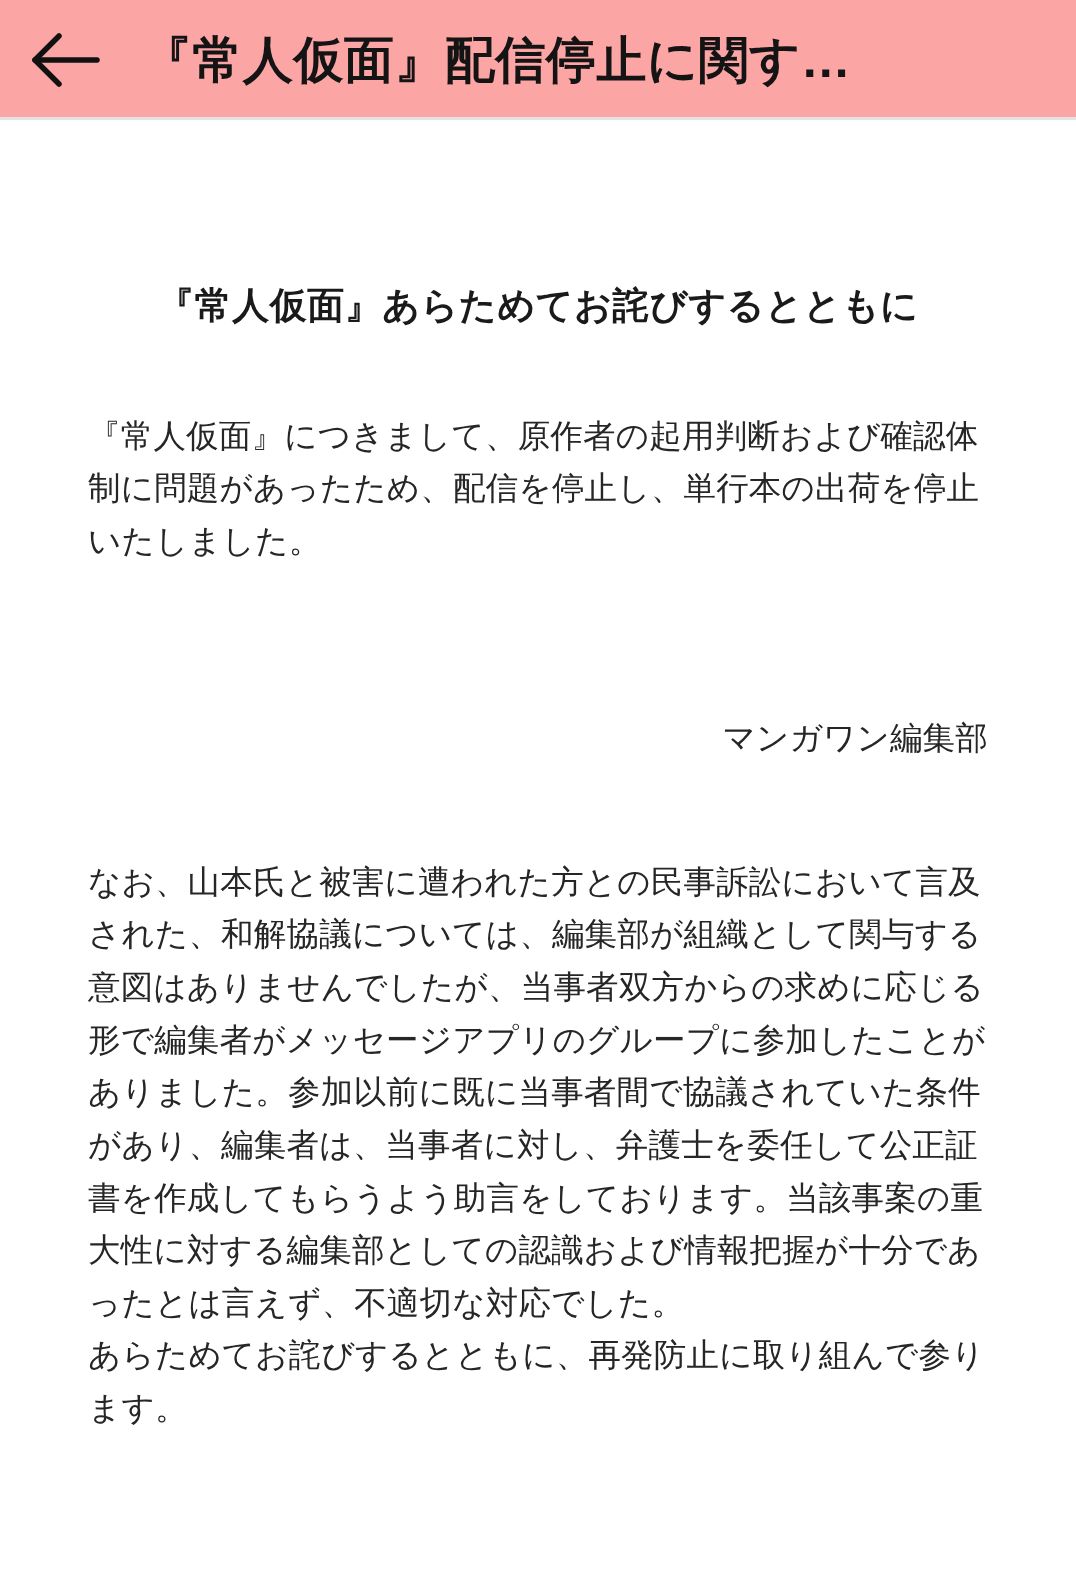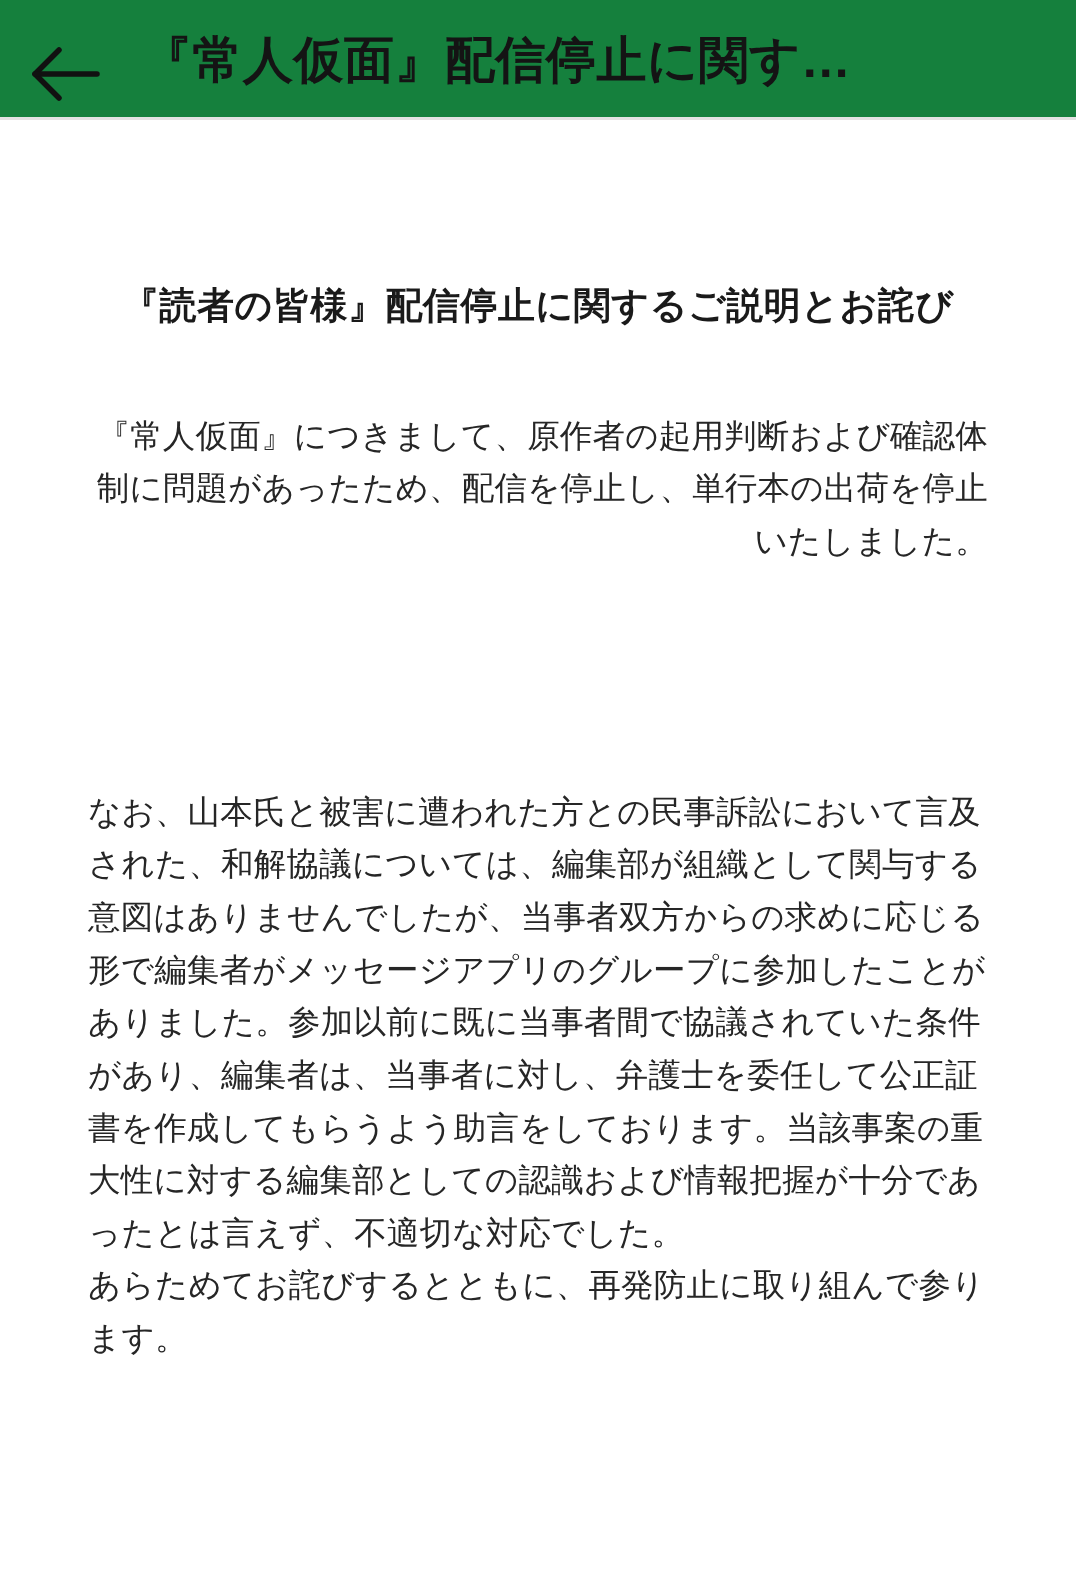--- a/index.html
+++ b/index.html
@@ -13,23 +13,23 @@
     font-family: "Liberation Sans", "DejaVu Sans", sans-serif;
     color: #1a1a1a;
     overflow: hidden;
     position: relative;
   }
 
   
   .appbar {
     position: relative;
     height: 120px;
-    background: #15803d;
+    background: #fca5a5;
     display: flex;
-    align-items: flex-end;
+    align-items: center;
     box-sizing: border-box;
     padding: 0 18px;
   }
   .appbar::after {
     content: "";
     position: absolute;
     left: 0;
     right: 0;
     bottom: 0;
     height: 3px;
@@ -79,21 +79,21 @@
   }
   .doc-body {
     margin-top: 78px;
     font-size: 32.5px;
     line-height: 1.62;
     color: #262626;
     letter-spacing: 0.2px;
   }
   .para {
     margin: 0 0 34px 0;
-    text-align: right;
+    text-align: left;
     white-space: pre-wrap;
   }
   .para.tight { margin-bottom: 0; }
   .signature {
     margin: 18px 0 0 0;
     text-align: right;
     font-size: 32.5px;
     line-height: 1.6;
     color: #262626;
   }
@@ -115,30 +115,31 @@
         <path d="M32 6 L8 30 L32 54" fill="none" stroke="#111111" stroke-width="5.5" stroke-linecap="round" stroke-linejoin="round"></path>
         <path d="M8 30 L70 30" fill="none" stroke="#111111" stroke-width="5.5" stroke-linecap="round"></path>
       </svg>
     </span>
   </button>
   <div class="appbar-title">『常人仮面』配信停止に関す…</div>
 </div>
 
 <div class="doc">
 
-  <h1 class="doc-title">『読者の皆様』配信停止に関するご説明とお詫び</h1>
+  <h1 class="doc-title">『常人仮面』あらためてお詫びするとともに</h1>
 
   <div class="doc-body">
 
     <p class="para">『常人仮面』につきまして、原作者の起用判断および確認体制に問題があったため、配信を停止し、単行本の出荷を停止いたしました。</p>
 
 
     <div class="gap-block"></div>
 
 
+    <p class="signature">マンガワン編集部</p>
 
     <div class="gap-block"></div>
 
     <p class="para-last">なお、山本氏と被害に遭われた方との民事訴訟において言及された、和解協議については、編集部が組織として関与する意図はありませんでしたが、当事者双方からの求めに応じる形で編集者がメッセージアプリのグループに参加したことがありました。参加以前に既に当事者間で協議されていた条件があり、編集者は、当事者に対し、弁護士を委任して公正証書を作成してもらうよう助言をしております。当該事案の重大性に対する編集部としての認識および情報把握が十分であったとは言えず、不適切な対応でした。
 あらためてお詫びするとともに、再発防止に取り組んで参ります。</p>
 
   </div>
 </div>
 
 </body></html>

